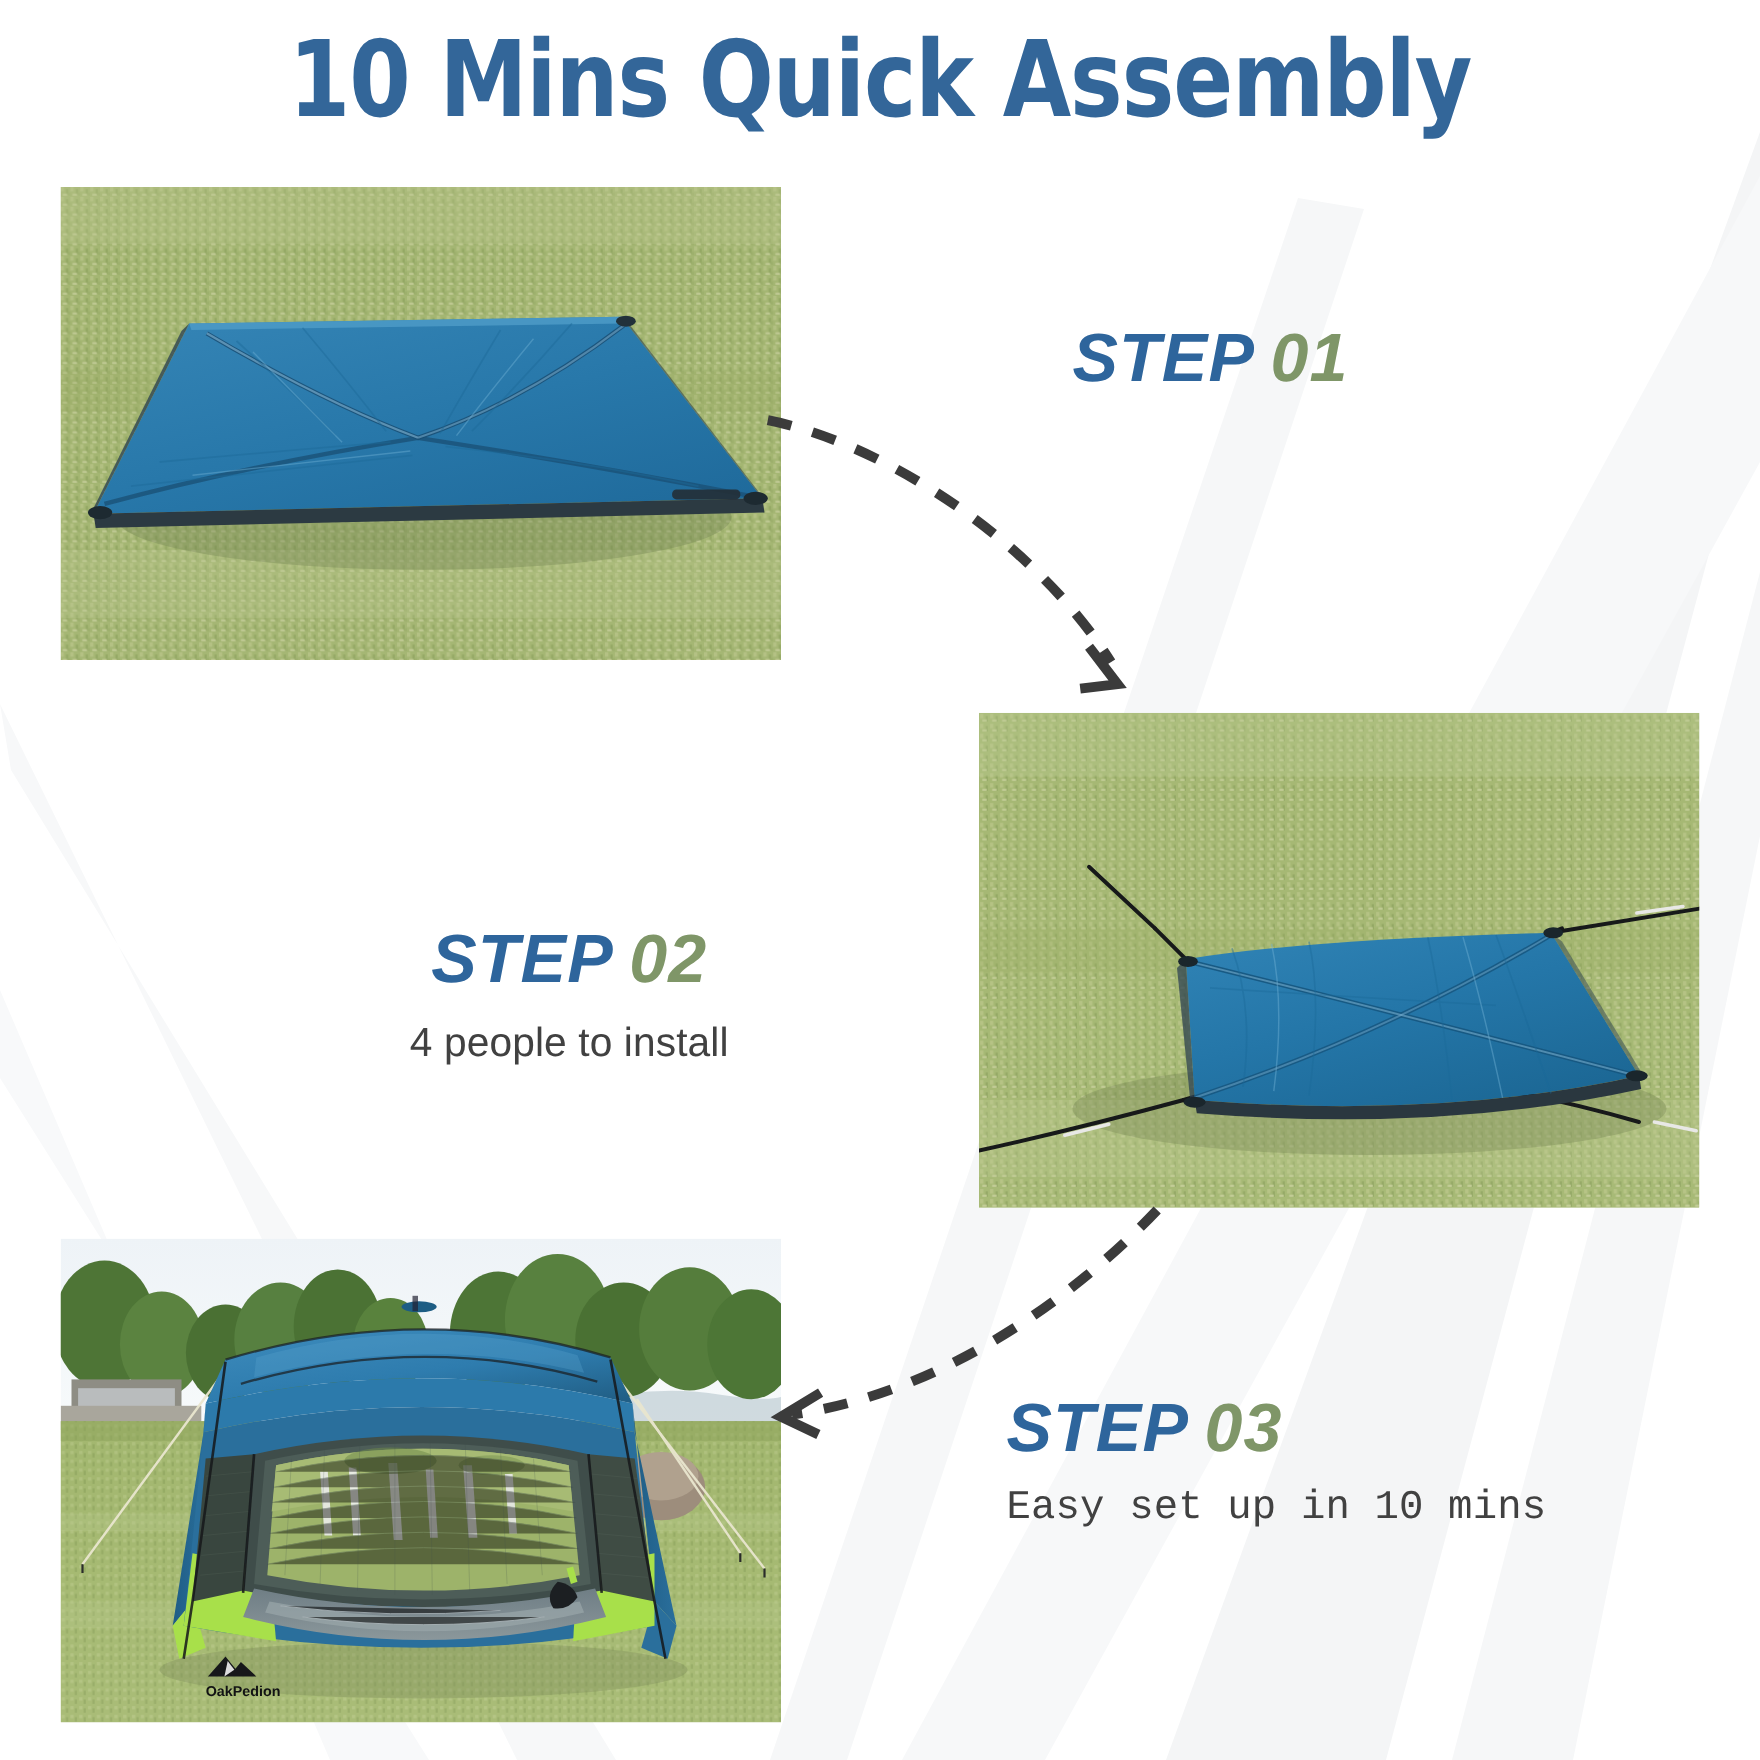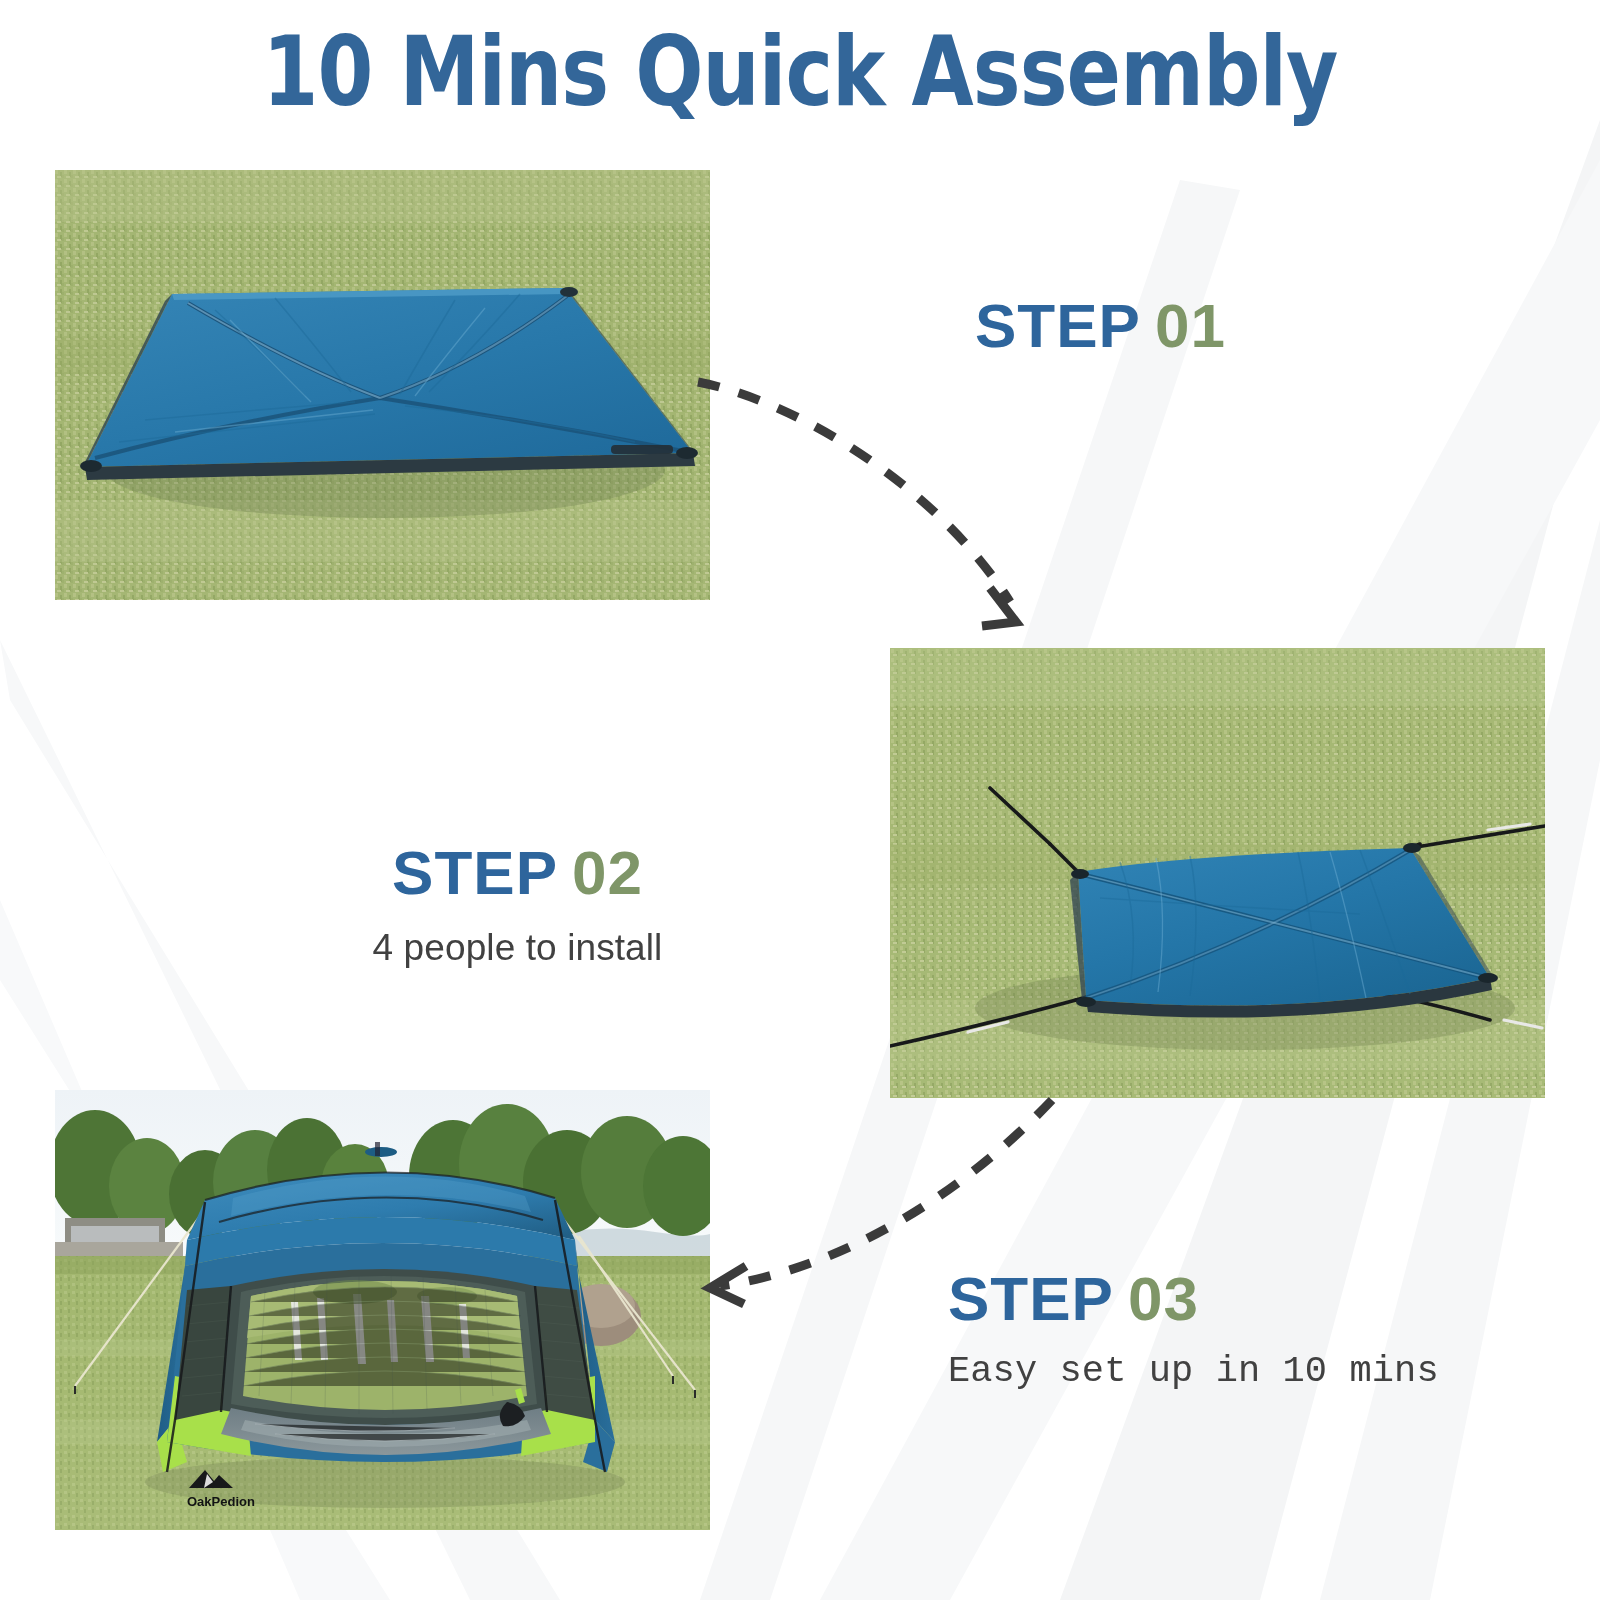--- a/index.html
+++ b/index.html
@@ -27,48 +27,49 @@
     color:#336699;
     transform:scaleX(0.93);
     transform-origin:center top;
     white-space:nowrap;
   }
 
   
   .photo { position:absolute; overflow:hidden; z-index:3; }
   #photo1 { left:55px;  top:170px;  width:655px; height:430px; }
   #photo2 { left:890px; top:648px;  width:655px; height:450px; }
-  #photo3 { left:55px;  top:1090px; width:655px; height:440px; }
+  #photo3 { left:55px;  top:1126px; width:655px; height:440px; }
 
   .photo svg { display:block; width:100%; height:100%; }
 
   
   .step { position:absolute; z-index:6; }
   .step-head {
     font-size:62px;
     font-weight:bold;
+    font-style:italic;
     letter-spacing:1px;
     line-height:1.0;
     white-space:nowrap;
   }
   .step-head .w { color:#2E659C; }
   .step-head .n { color:#7F9668; margin-left:14px; }
   .step-body {
     margin-top:14px;
     font-size:37px;
     line-height:1.28;
     color:#414141;
     font-weight:400;
     letter-spacing:0.1px;
   }
 
   #step1 { left:975px; top:295px; text-align:left; }
   #step2 { left:335px; top:842px; width:365px; text-align:center; }
   #step2 .step-body { margin-top:20px; }
-  #step3 { left:915px; top:1268px; text-align:left;margin-left:33px; }
+  #step3 { left:915px; top:1268px; text-align:left; }
   #step3 .step-body { margin-top:18px;font-family:Liberation Mono, monospace; }
 
   
   .arrow { position:absolute; z-index:4; pointer-events:none; }
   #arrow1 { left:690px; top:350px;  width:390px; height:300px; }
   #arrow2 { left:680px; top:1090px; width:380px; height:220px; }
 </style>
 </head>
 <body>
 

